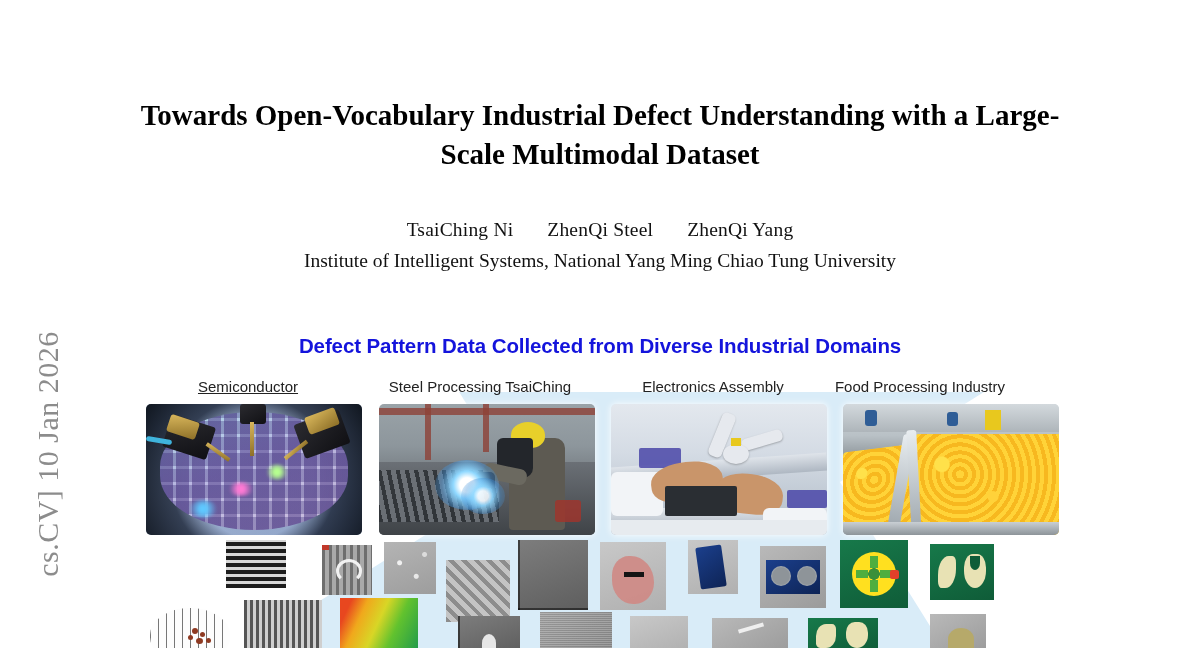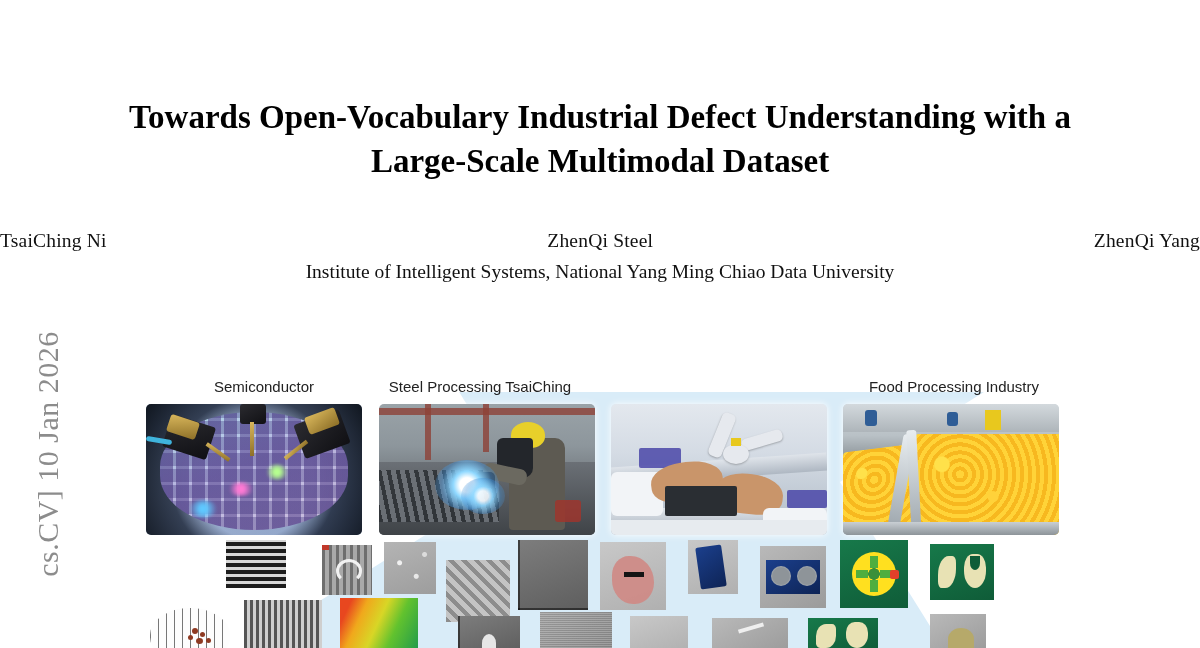--- a/index.html
+++ b/index.html
@@ -15,26 +15,26 @@
     display:flex;align-items:center;justify-content:center;
     font-family:"Liberation Serif",serif;font-size:30px;color:#8c8c8c;
     letter-spacing:.5px;white-space:nowrap;
   }
 
   
   #paper-head{position:absolute;left:0;top:0;width:1200px;}
   #paper-title{
     margin:0;padding:96px 118px 0 118px;
     font-family:"Liberation Serif",serif;font-weight:bold;
-    font-size:33px;line-height:1.33;text-align:center;color:#000;
+    font-size:29px;line-height:1.33;text-align:center;color:#000;
   }
   #author-block{padding:46px 0 0 0;text-align:center;}
   #author-list{
     font-size:19.5px;color:#111;letter-spacing:.2px;
-    display:flex;justify-content:space-between;gap:34px;
+    display:flex;justify-content:center;gap:34px;
   }
   #affiliation{font-size:19.5px;color:#111;margin-top:9px;}
 
   
   #figure-block{position:absolute;left:0;top:334px;width:1200px;height:314px;}
   #figure-heading{
     text-align:center;font-family:"Liberation Sans",sans-serif;
     font-weight:bold;font-size:20.5px;color:#1414dc;letter-spacing:-.1px;
   }
 
@@ -181,38 +181,40 @@
 
 <div id="paper-head">
   <h1 id="paper-title">Towards Open-Vocabulary Industrial Defect Understanding with a Large-Scale Multimodal Dataset</h1>
 
   <div id="author-block">
     <div id="author-list">
       <span>TsaiChing Ni</span>
       <span>ZhenQi Steel</span>
       <span>ZhenQi Yang</span>
     </div>
-    <div id="affiliation">Institute of Intelligent Systems, National Yang Ming Chiao Data University</div>
+    <div id="affiliation">Institute of Intelligent Systems, National Yang Ming Chiao Tung University</div>
   </div>
 </div>
 
 <div id="figure-block">
 
+  <div id="figure-heading">Defect Pattern Data Collected from Diverse Industrial Domains</div>
 
   <div id="figure-canvas">
     <div id="canvas-bg"></div>
     <div class="wedge" id="wedge-left"></div>
     <div class="wedge" id="wedge-right"></div>
     <div id="canvas-top-white"></div>
   </div>
 
   <div id="category-row">
-    <div class="category-label" style="left:16px;width:216px;">Semiconductor</div>
+    <div class="category-label" style="left:0px;width:216px;text-decoration:underline;">Semiconductor</div>
     <div class="category-label" style="left:232px;width:216px;">Steel Processing TsaiChing</div>
-    <div class="category-label" style="left:698px;width:232px;">Food Processing Industry</div>
+    <div class="category-label" style="left:465px;width:216px;">Electronics Assembly</div>
+    <div class="category-label" style="left:664px;width:232px;">Food Processing Industry</div>
   </div>
 
   <div style="position:absolute;left:140px;top:0;width:930px;height:286px;">
 
     <div class="hero-photo" id="photo-semiconductor" style="left:6px;">
       <div class="hero-inner">
         <div class="wafer-grid"></div>
         <div class="probe" style="left:20px;top:16px;width:46px;height:34px;transform:rotate(18deg);"></div>
         <div class="probe-gold" style="left:22px;top:14px;width:30px;height:18px;transform:rotate(18deg);border-radius:3px;"></div>
         <div class="probe-cable" style="left:0px;top:34px;width:26px;height:5px;transform:rotate(10deg);"></div>

